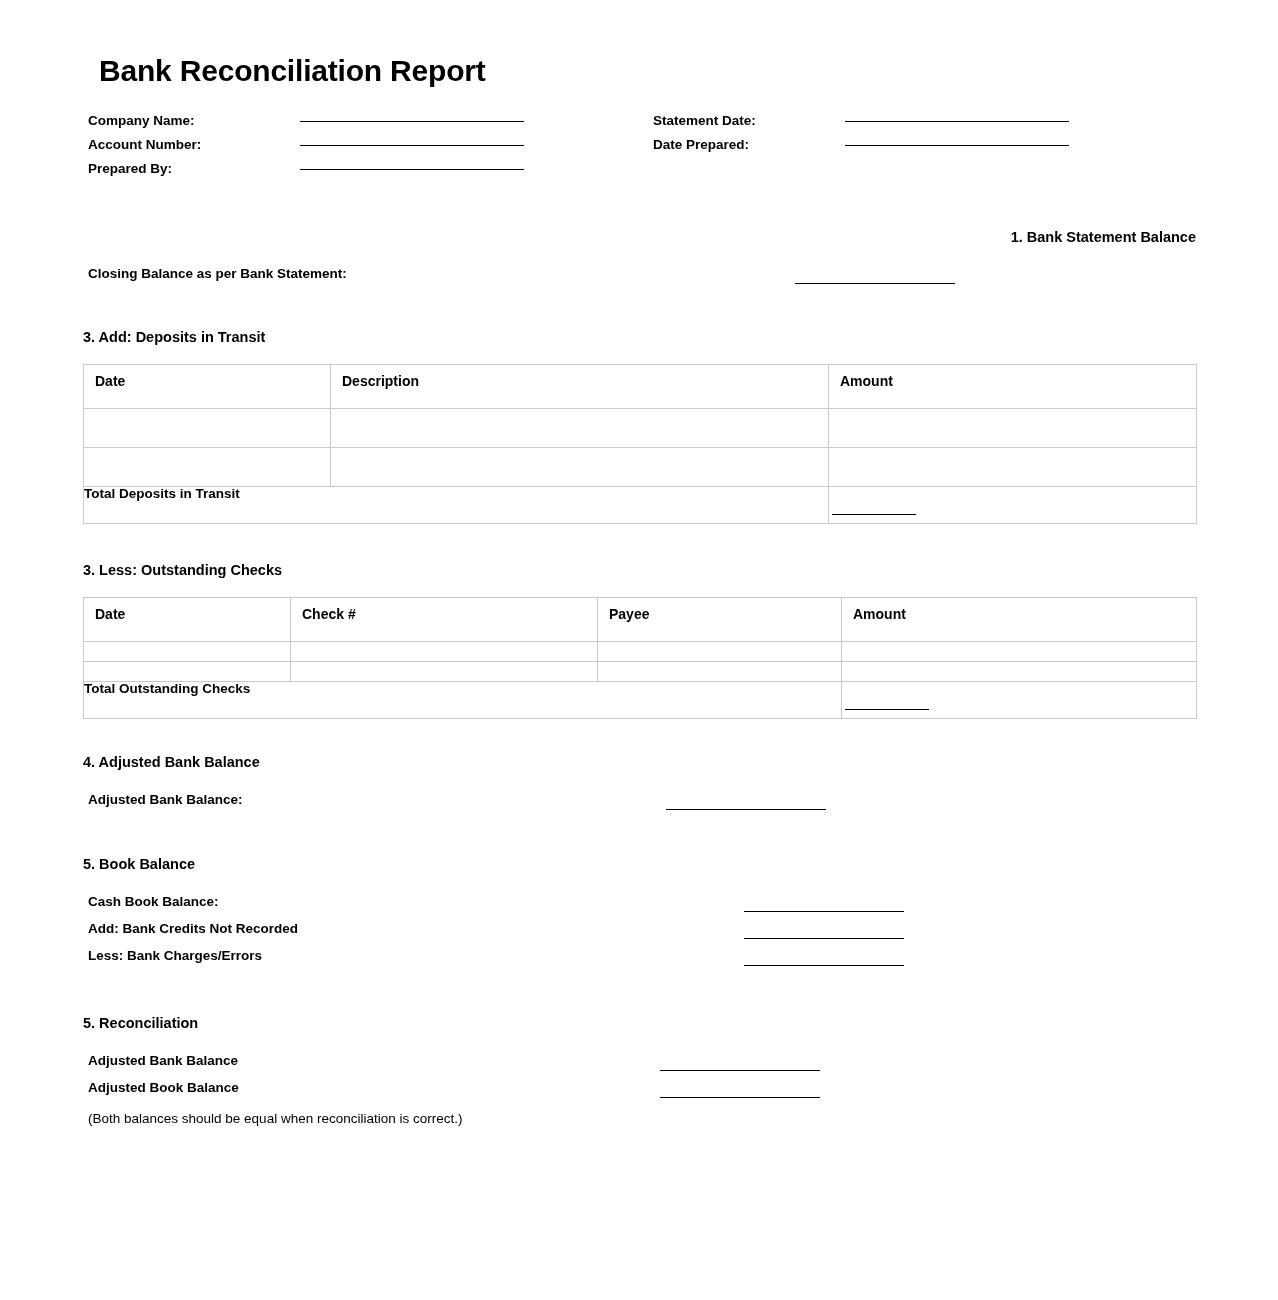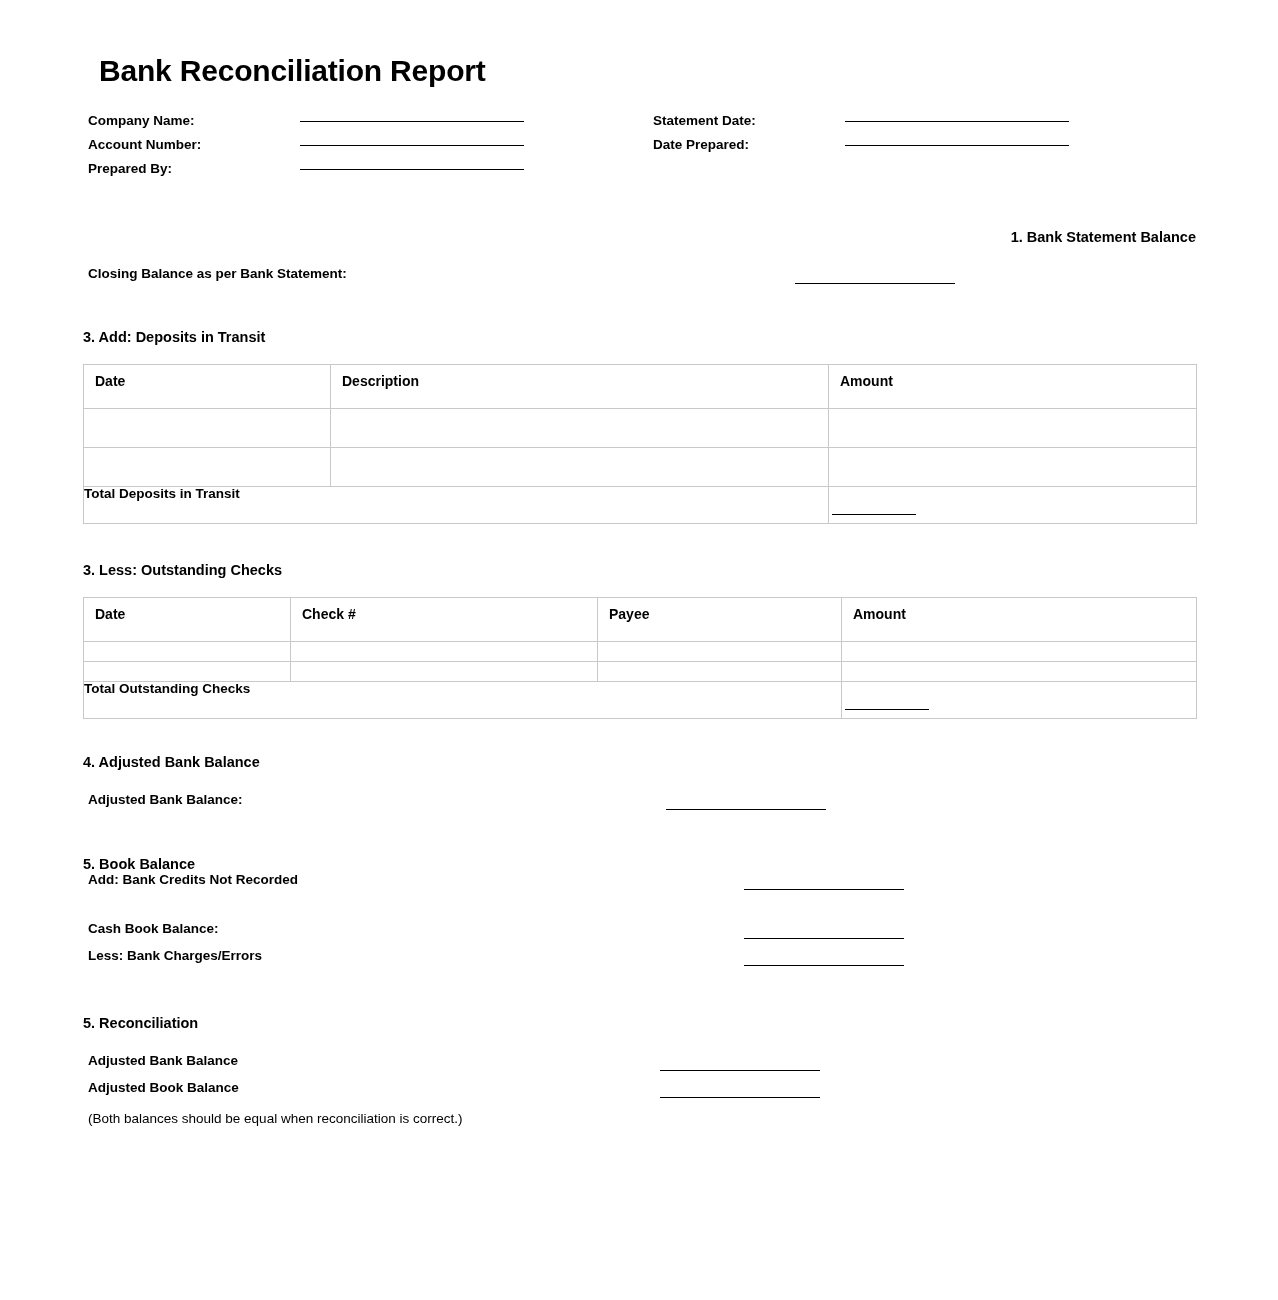--- a/index.html
+++ b/index.html
@@ -283,26 +283,26 @@
       </tbody>
     </table>
 
     <h2 class="section-heading h-s4">4. Adjusted Bank Balance</h2>
     <div class="line-row s4-row">
       <span class="line-label">Adjusted Bank Balance:</span>
       <span class="line-rule s4-rule"></span>
     </div>
 
     <h2 class="section-heading h-s5">5. Book Balance</h2>
+    <div class="line-row s5-row s5-first">
+      <span class="line-label">Cash Book Balance:</span>
+      <span class="line-rule s5-rule"></span>
+    </div>
     <div class="line-row s5-row">
       <span class="line-label">Add: Bank Credits Not Recorded</span>
-      <span class="line-rule s5-rule"></span>
-    </div>
-    <div class="line-row s5-row s5-first">
-      <span class="line-label">Cash Book Balance:</span>
       <span class="line-rule s5-rule"></span>
     </div>
     <div class="line-row s5-row">
       <span class="line-label">Less: Bank Charges/Errors</span>
       <span class="line-rule s5-rule"></span>
     </div>
 
     <h2 class="section-heading h-s6">5. Reconciliation</h2>
     <div class="line-row s6-first">
       <span class="line-label">Adjusted Bank Balance</span>

